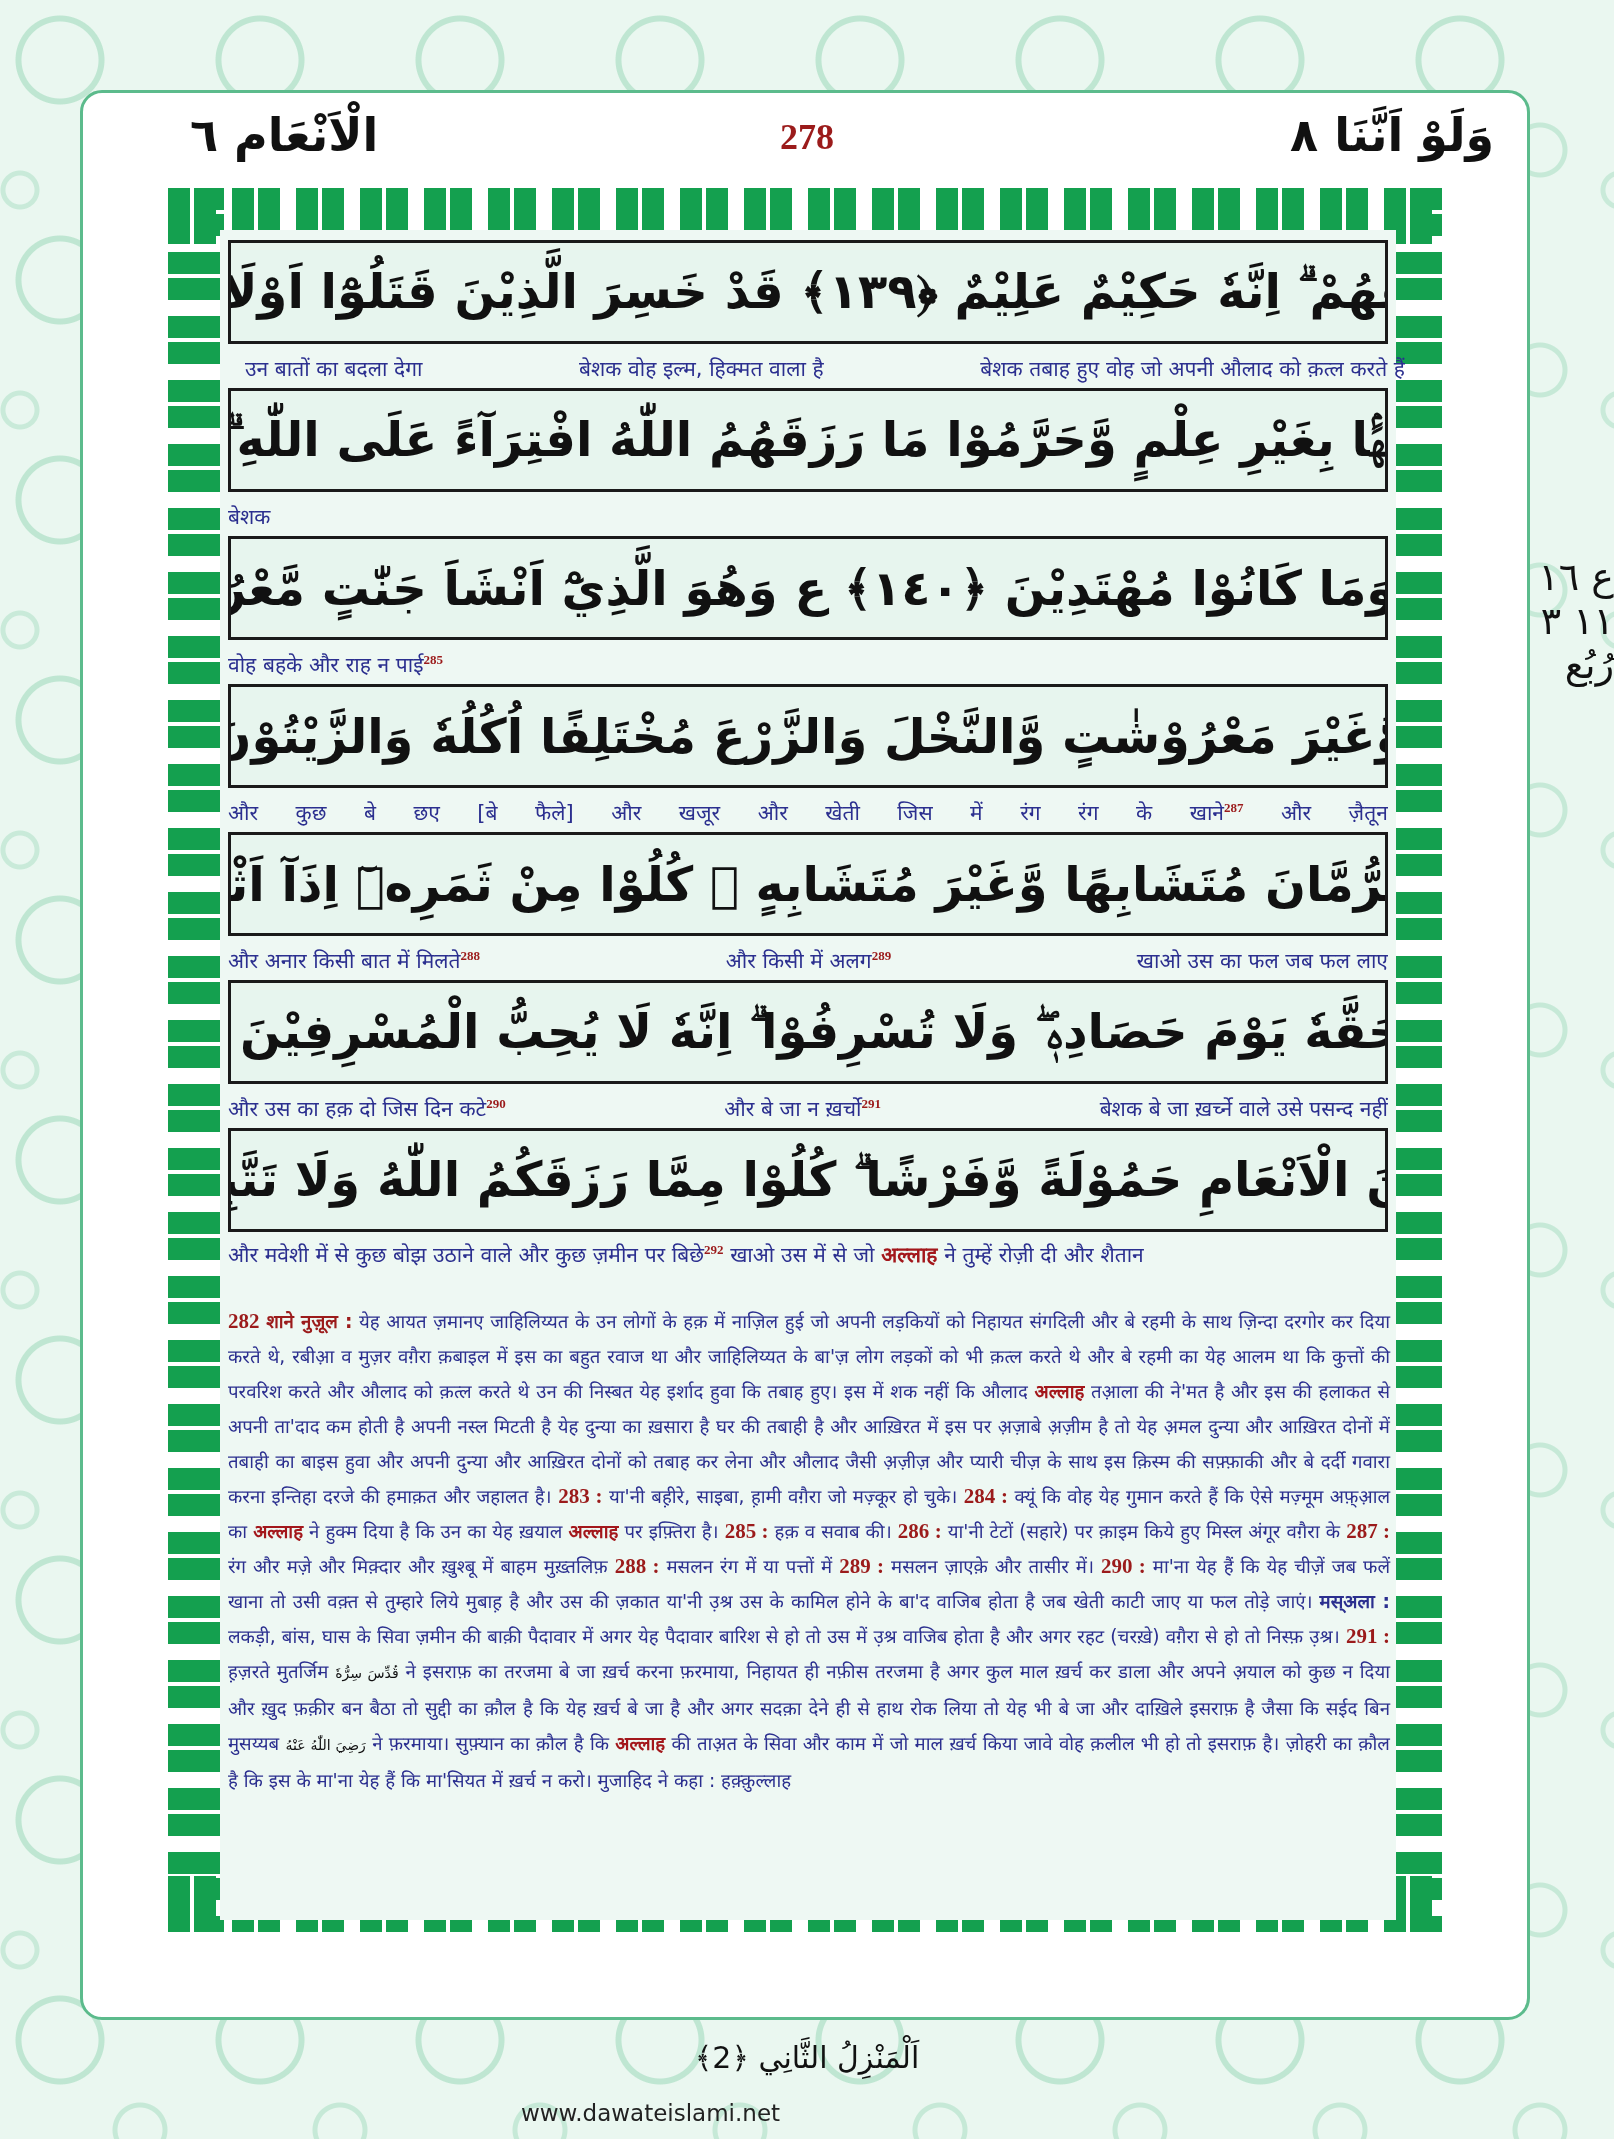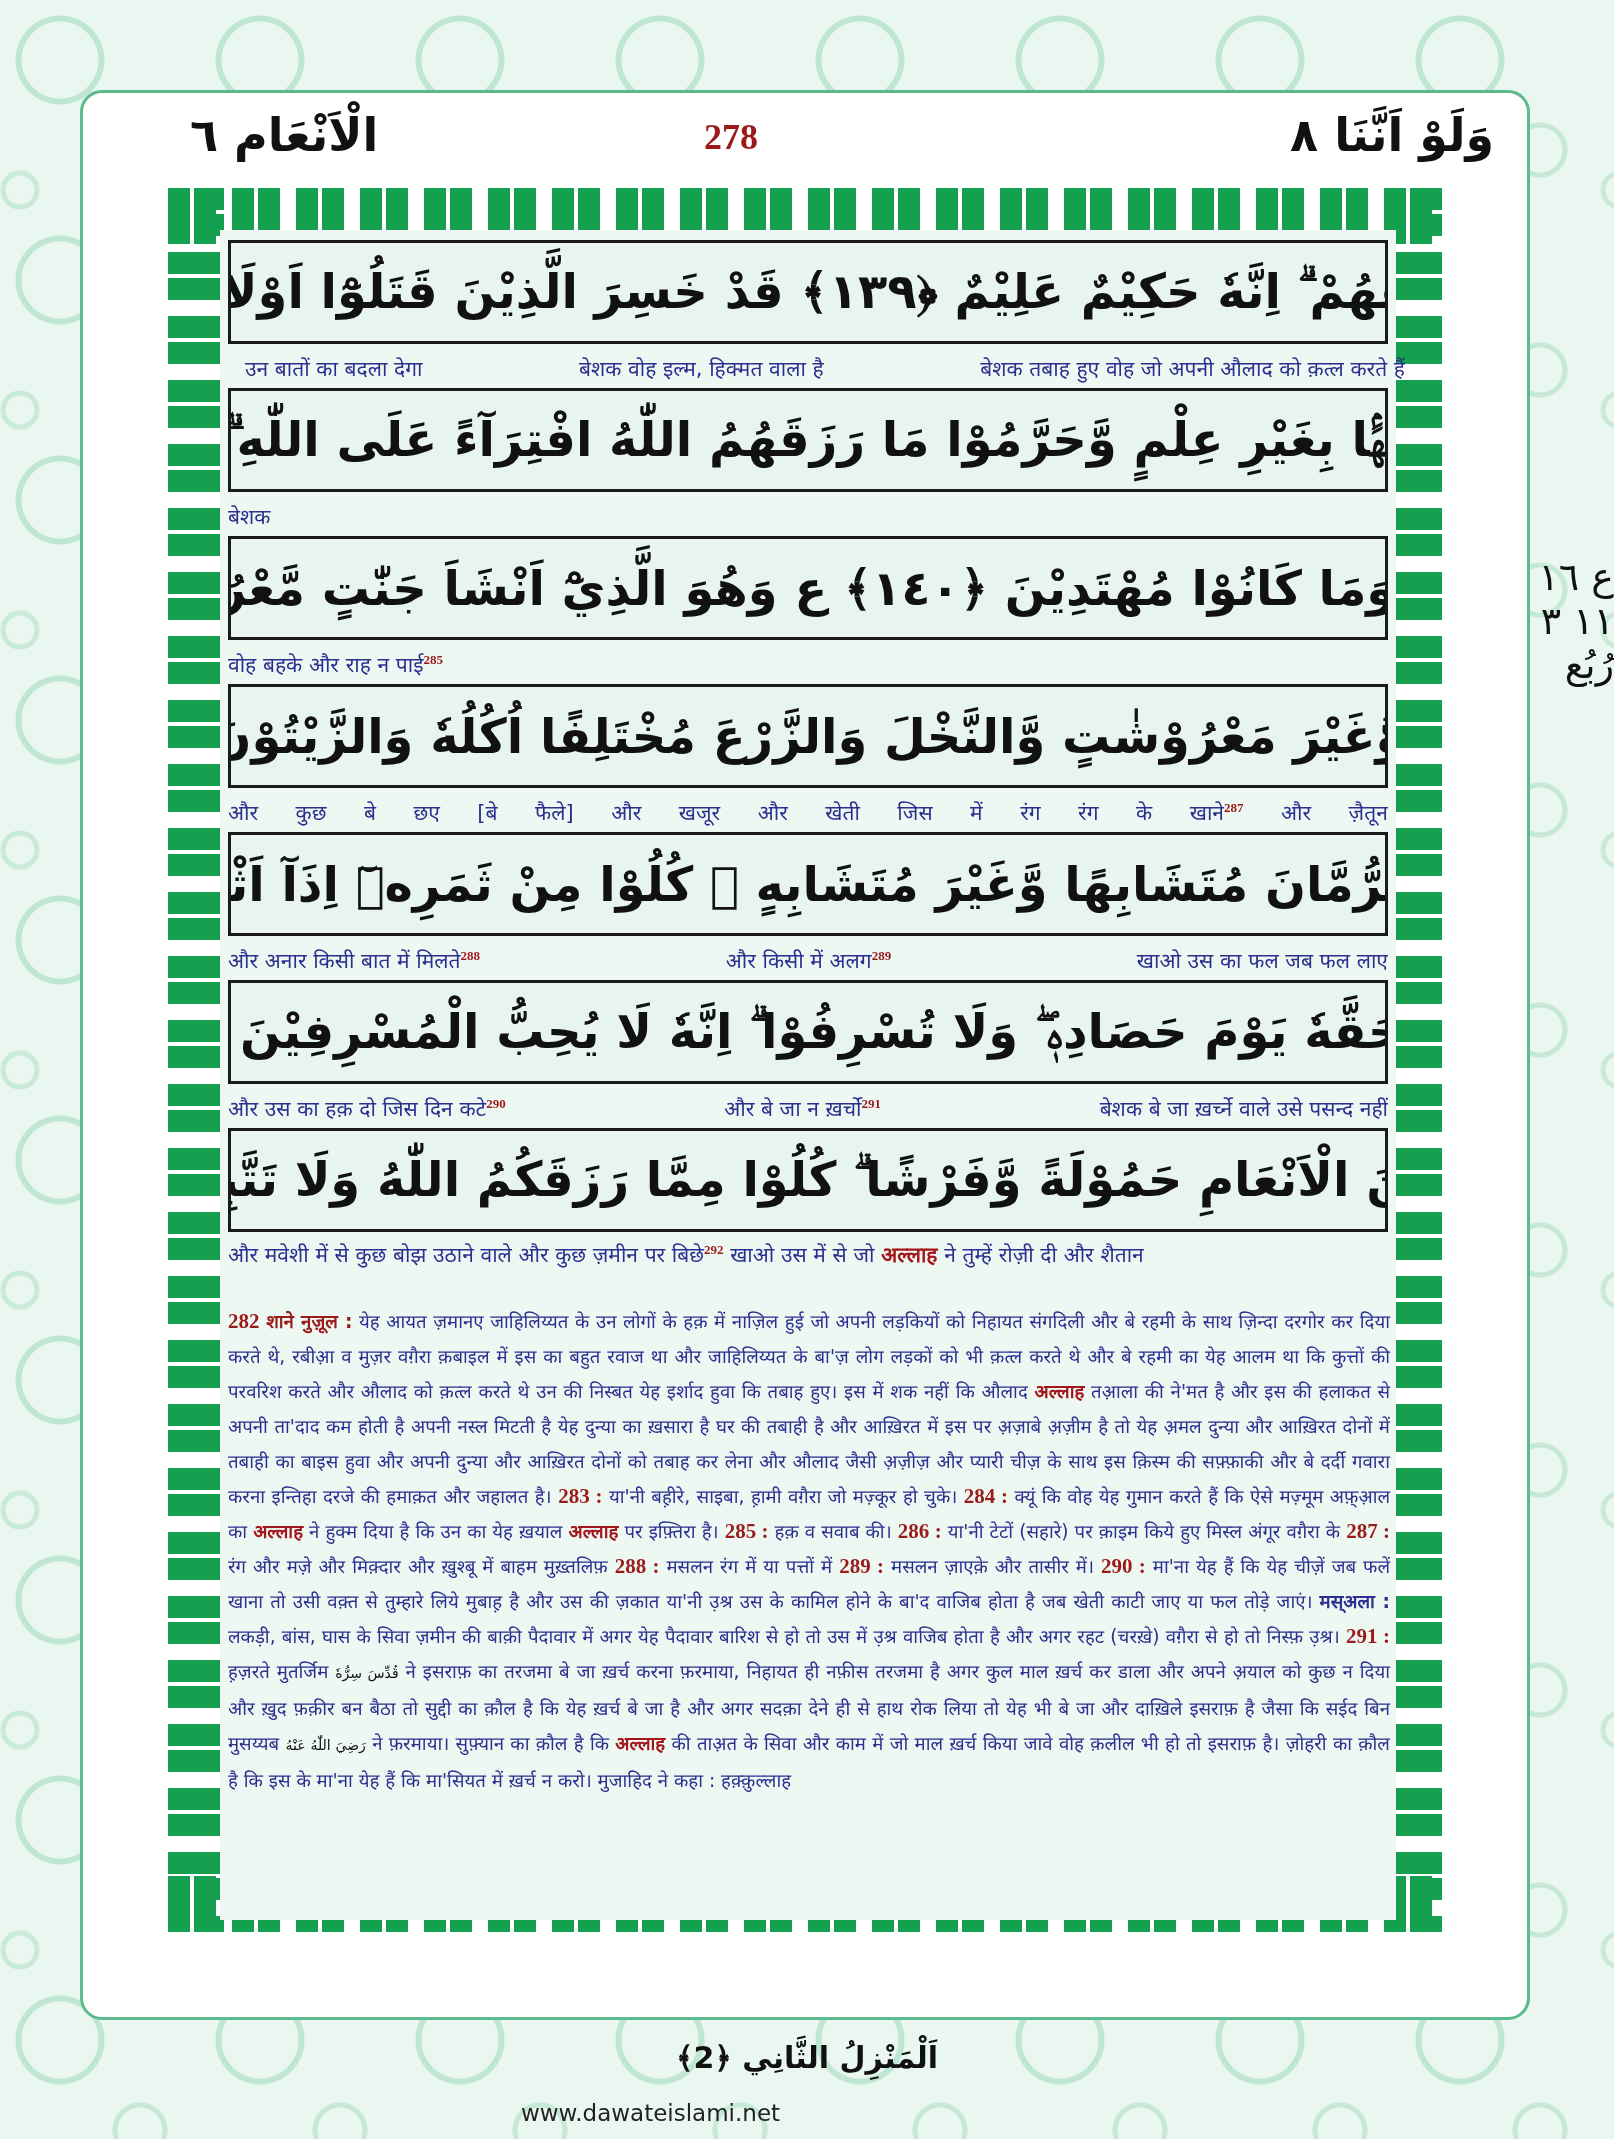--- a/index.html
+++ b/index.html
@@ -13,21 +13,21 @@
       radial-gradient(circle at 20px 190px, transparent 14px, #c9ead9 15px, #c9ead9 19px, transparent 20px);
     background-size: 200px 220px;
     font-family: "Liberation Serif", serif;
   }
   .page-card {
     position: absolute; left: 80px; top: 90px; width: 1450px; height: 1930px;
     background: #ffffff; border: 3px solid #5cbb8c; border-radius: 22px;
   }
   .hdr-right { position: absolute; right: 120px; top: 108px; font-size: 46px; color: #111; direction: rtl; font-family: "DejaVu Sans", sans-serif; font-weight: bold; margin-left: 40px; }
   .hdr-left  { position: absolute; left: 190px; top: 108px; font-size: 46px; color: #111; direction: rtl; font-family: "DejaVu Sans", sans-serif; font-weight: bold; }
-  .page-num  { position: absolute; left: 0; width: 1462px; top: 116px; text-align: center; font-size: 36px; font-weight: bold; color: #9b1b1b; font-family: "Liberation Serif", serif; }
+  .page-num  { position: absolute; left: 0; width: 1614px; top: 116px; text-align: center; font-size: 36px; font-weight: bold; color: #9b1b1b; font-family: "Liberation Serif", serif; }
 
   .frame {
     position: absolute; left: 150px; top: 170px; width: 1310px; height: 1780px;
     border: 18px solid transparent;
     background:
       repeating-linear-gradient(90deg, #14a04f 0 22px, #ffffff 22px 26px, #14a04f 26px 48px, transparent 48px 64px) top / 100% 56px no-repeat,
       repeating-linear-gradient(90deg, #14a04f 0 22px, #ffffff 22px 26px, #14a04f 26px 48px, transparent 48px 64px) bottom / 100% 56px no-repeat,
       repeating-linear-gradient(180deg, #14a04f 0 22px, #ffffff 22px 26px, #14a04f 26px 48px, transparent 48px 64px) left / 56px 100% no-repeat,
       repeating-linear-gradient(180deg, #14a04f 0 22px, #ffffff 22px 26px, #14a04f 26px 48px, transparent 48px 64px) right / 56px 100% no-repeat;
   }
@@ -59,21 +59,21 @@
     position: absolute; left: 228px; top: 1280px; width: 1162px;
     font-family: "DejaVu Sans", sans-serif; font-size: 18.6px; line-height: 35px; color: #2b2f8f;
     text-align: justify;
     margin-top: 24px;
   }
   .commentary .fn-num { color: #9b1b1b; font-weight: bold; font-family: "Liberation Serif", serif; font-size: 21px; }
   .commentary .label { color: #9b1b1b; font-weight: bold; }
   .commentary .label-blue { color: #2b2f8f; font-weight: bold; }
   .commentary .arabic-honor { font-size: 14px; color: #111; }
 
-  .manzil { position: absolute; left: 0; width: 1614px; top: 2040px; text-align: center; font-family: "DejaVu Sans", sans-serif; font-size: 30px; font-weight: bold; color: #111; direction: rtl; }
+  .manzil { position: absolute; left: 0; width: 1614px; top: 2040px; text-align: center; font-family: "DejaVu Sans", sans-serif; font-size: 30px; font-weight: normal; color: #111; direction: rtl; }
   .footer-url { position: absolute; left: 0; width: 1301px; top: 2100px; text-align: center; font-family: "DejaVu Sans", sans-serif; font-size: 23px; color: #222; }
 </style>
 </head>
 <body>
 
 <div class="page-card"></div>
 
 <div class="hdr-left">الْاَنْعَام ٦</div>
 <div class="page-num">278</div>
 <div class="hdr-right">وَلَوْ اَنَّنَا ٨</div>

